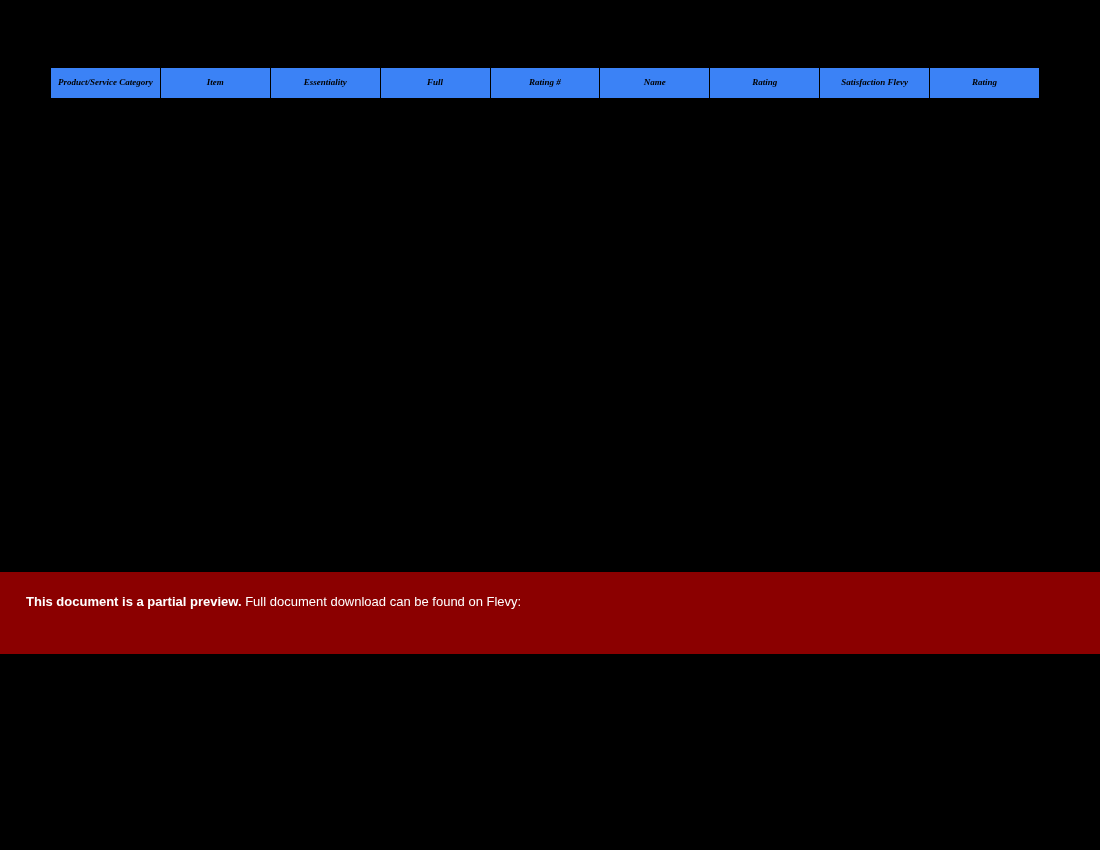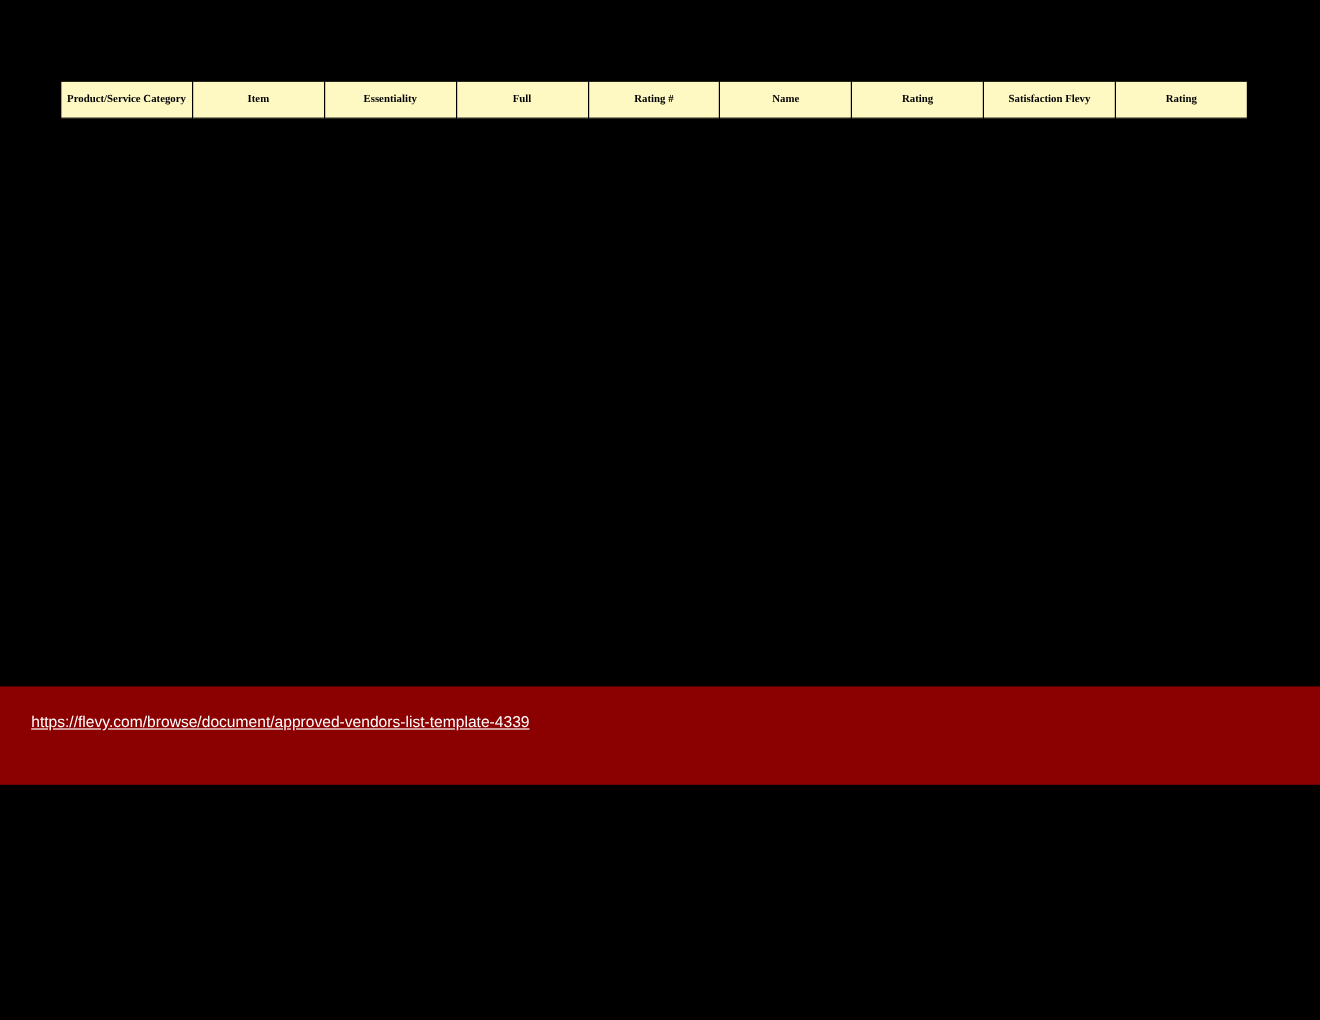--- a/index.html
+++ b/index.html
@@ -17,30 +17,31 @@
     left: 50px;
     top: 67px;
     width: 990px;
   }
   table.header-table {
     border-collapse: collapse;
     width: 100%;
     table-layout: fixed;
   }
   table.header-table th {
-    background: #fef9c3;
+    background: #3b82f6;
     border: 1px solid #000000;
     font-size: 9px;
     font-weight: bold;
     color: #000000;
     text-align: center;
     vertical-align: middle;
     padding: 2px 2px;
     height: 26px;
     line-height: 1.1;
+    font-style: italic;
   }
   .banner {
     position: absolute;
     left: 0;
     top: 572px;
     width: 1100px;
     height: 82px;
     background: #8b0000;
     color: #ffffff;
     font-family: Arial, Helvetica, sans-serif;
@@ -74,16 +75,16 @@
         <th>Name</th>
         <th>Rating</th>
         <th>Satisfaction Flevy</th>
         <th>Rating</th>
       </tr>
     </thead>
   </table>
 </div>
 
 <div class="banner">
-  <div>
-    <a href="#" class="preview-link">https://flevy.com/browse/document/approved-vendors-list-template-4339</a>
+  <div class="line1">
+    <span class="bold">This document is a partial preview.</span><span>  Full document download can be found on Flevy:</span>
   </div>
 </div>
 
 </body></html>

